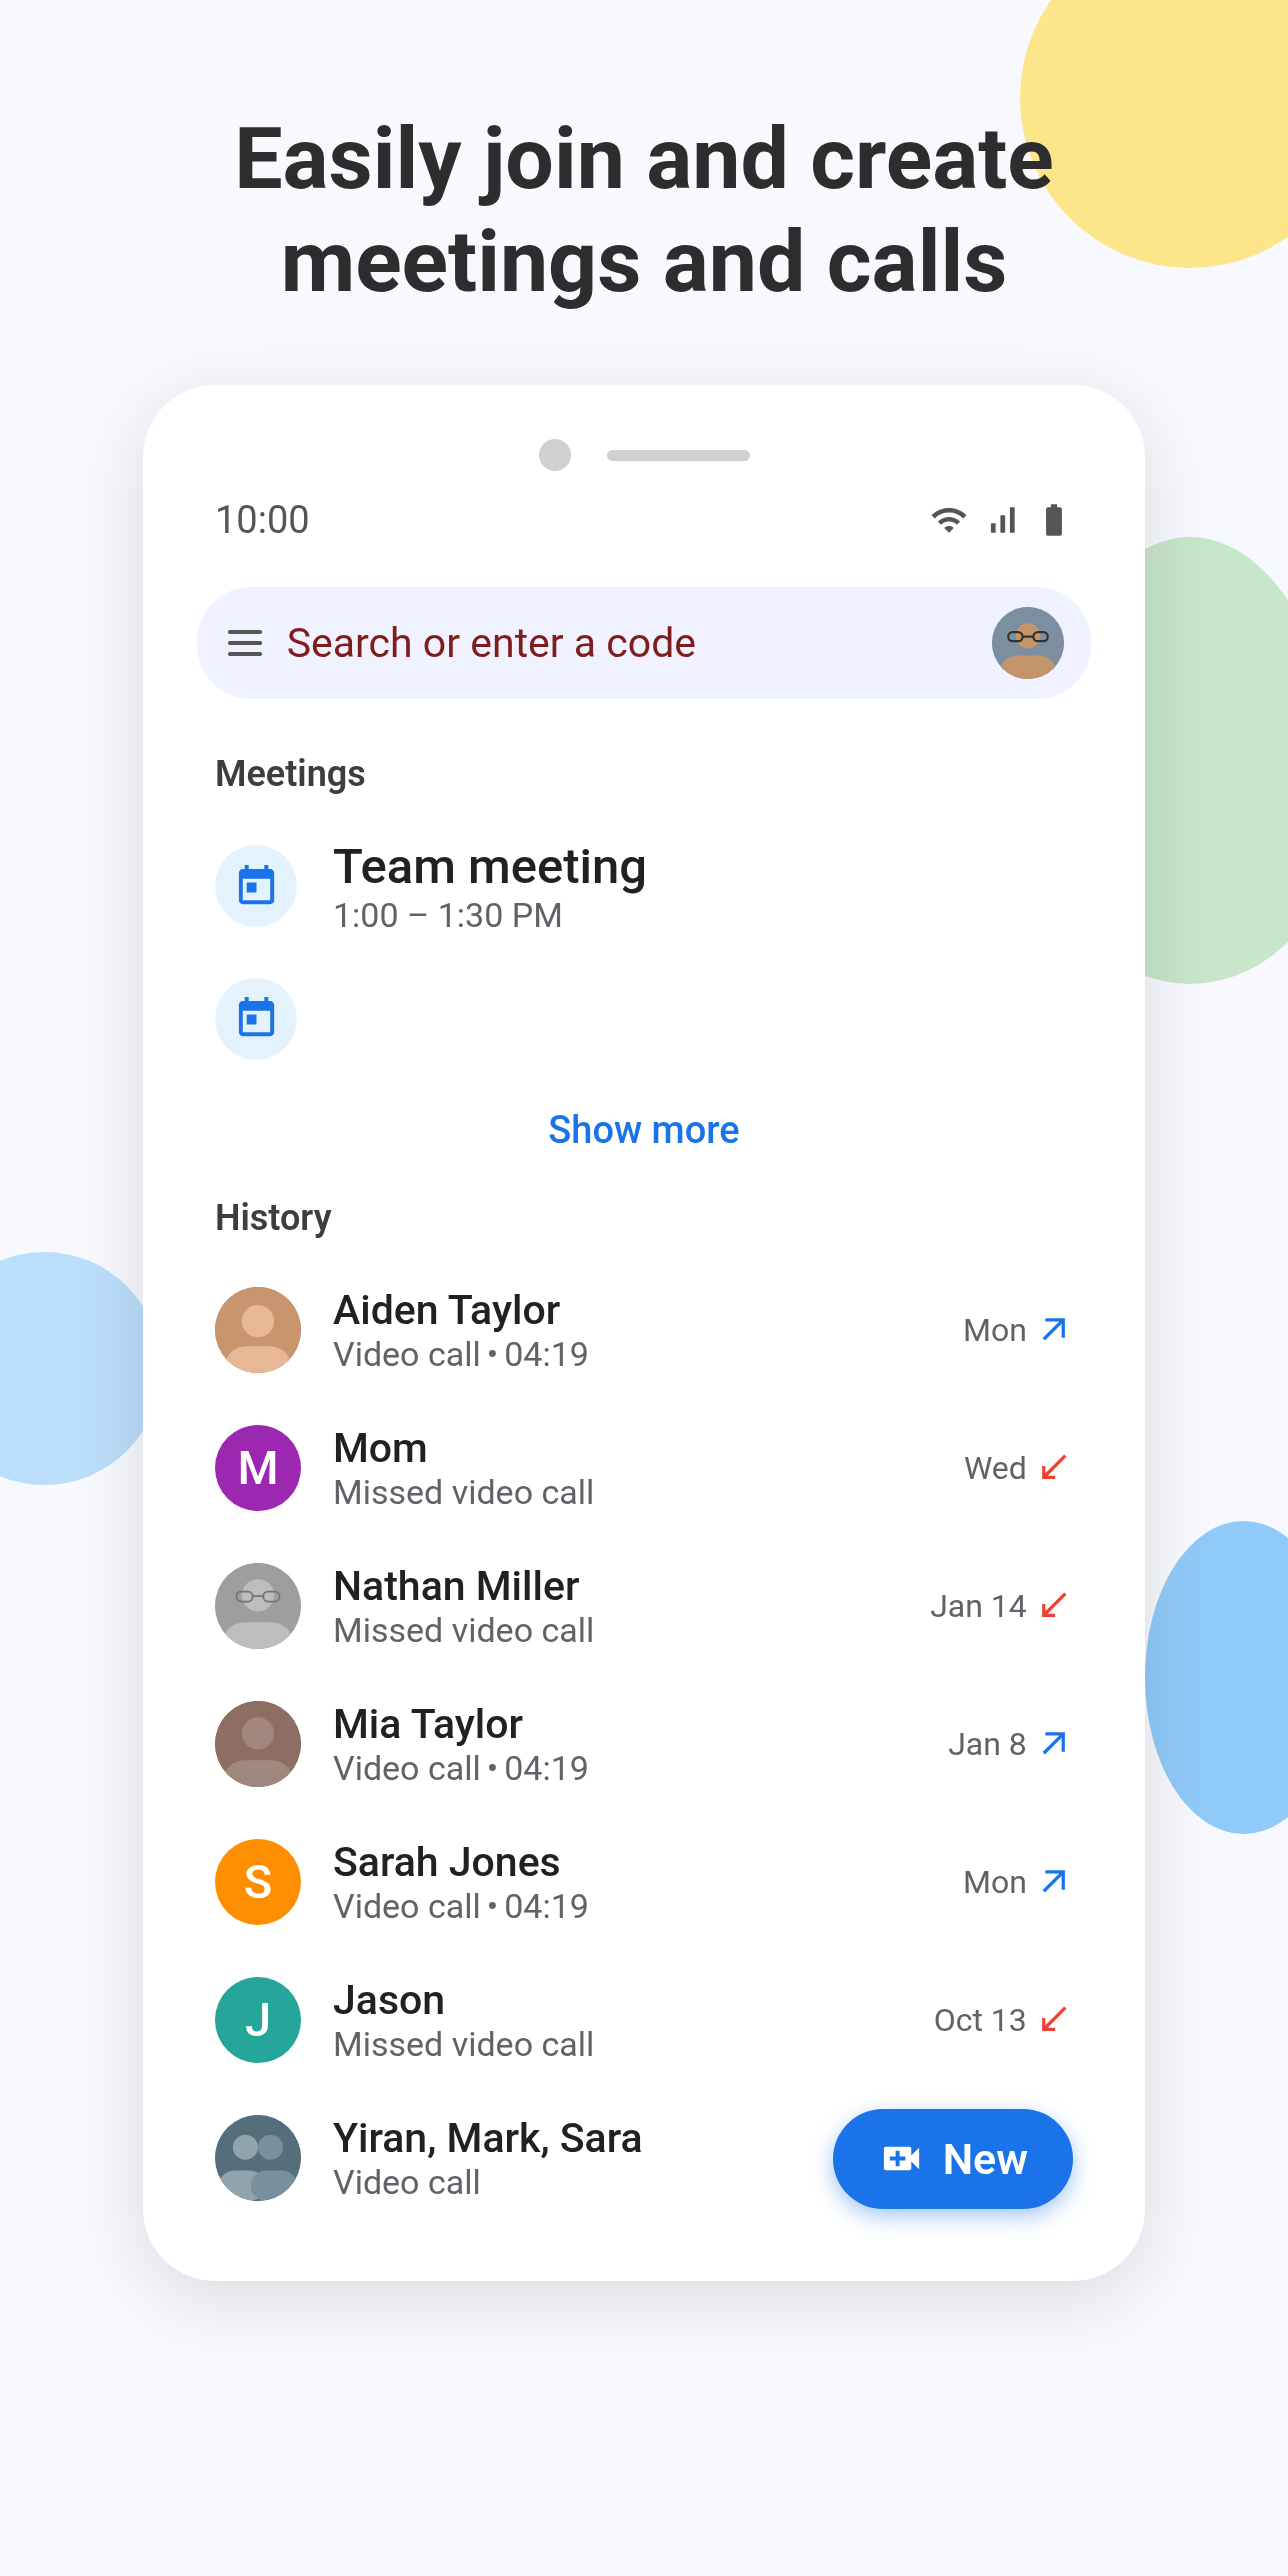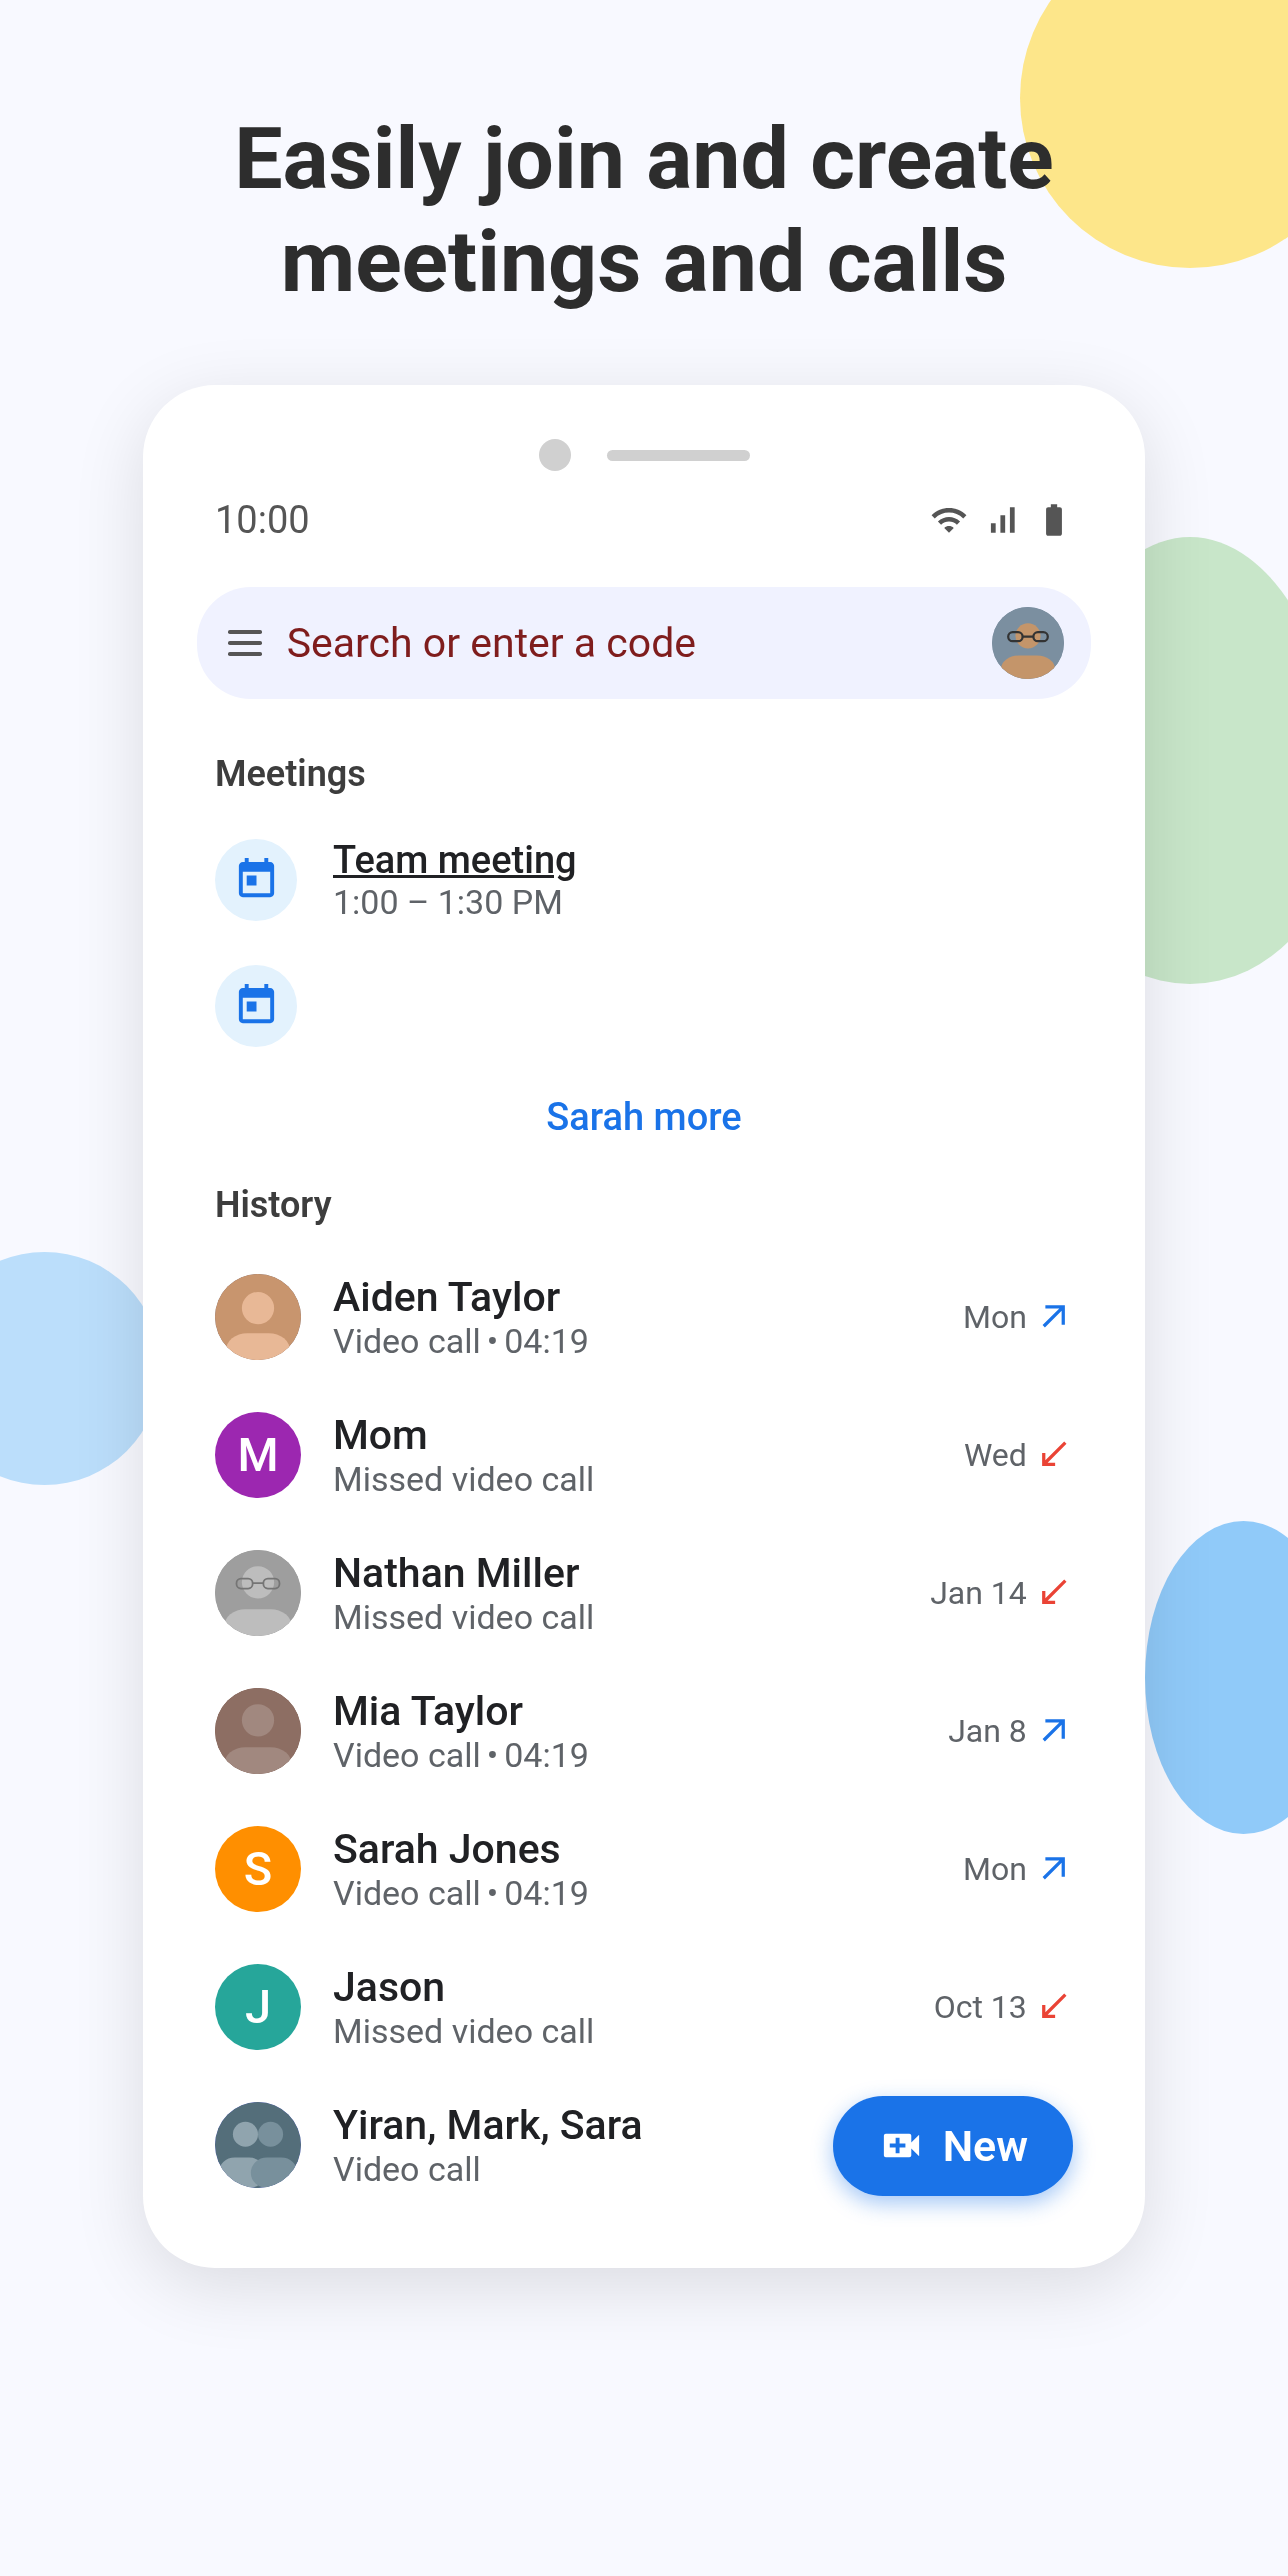--- a/index.html
+++ b/index.html
@@ -214,24 +214,23 @@
       height: 47px;
       fill: #1a73e8;
     }
 
     .meeting-info {
       display: flex;
       flex-direction: column;
     }
 
     .meeting-name {
-      font-size: 38px;
+      font-size: 49px;
       font-weight: 500;
       color: #202124;
-      text-decoration: underline;
     }
 
     .meeting-time {
       font-size: 34px;
       color: #5f6368;
     }
 
     
     .show-more {
       text-align: center;
@@ -420,21 +419,21 @@
   </div>
 
   <div class="meeting-item">
     <div class="meeting-icon">
       <svg viewBox="0 0 24 24" xmlns="http://www.w3.org/2000/svg">
         <path d="M19 3h-1V1h-2v2H8V1H6v2H5c-1.11 0-2 .9-2 2v14c0 1.1.89 2 2 2h14c1.1 0 2-.9 2-2V5c0-1.1-.9-2-2-2zm0 16H5V8h14v11zM7 10h5v5H7z"></path>
       </svg>
     </div>
   </div>
 
-  <div class="show-more">Sarah more</div>
+  <div class="show-more">Show more</div>
 
   <div class="section-label">History</div>
 
   <div class="history-item">
     <div class="contact-avatar aiden">
       <svg viewBox="0 0 96 96">
         <circle cx="48" cy="48" r="48" fill="#c8956e"></circle>
         <circle cx="48" cy="38" r="18" fill="#e8b896"></circle>
         <rect x="12" y="66" width="72" height="40" rx="24" fill="#e8b896"></rect>
       </svg>

